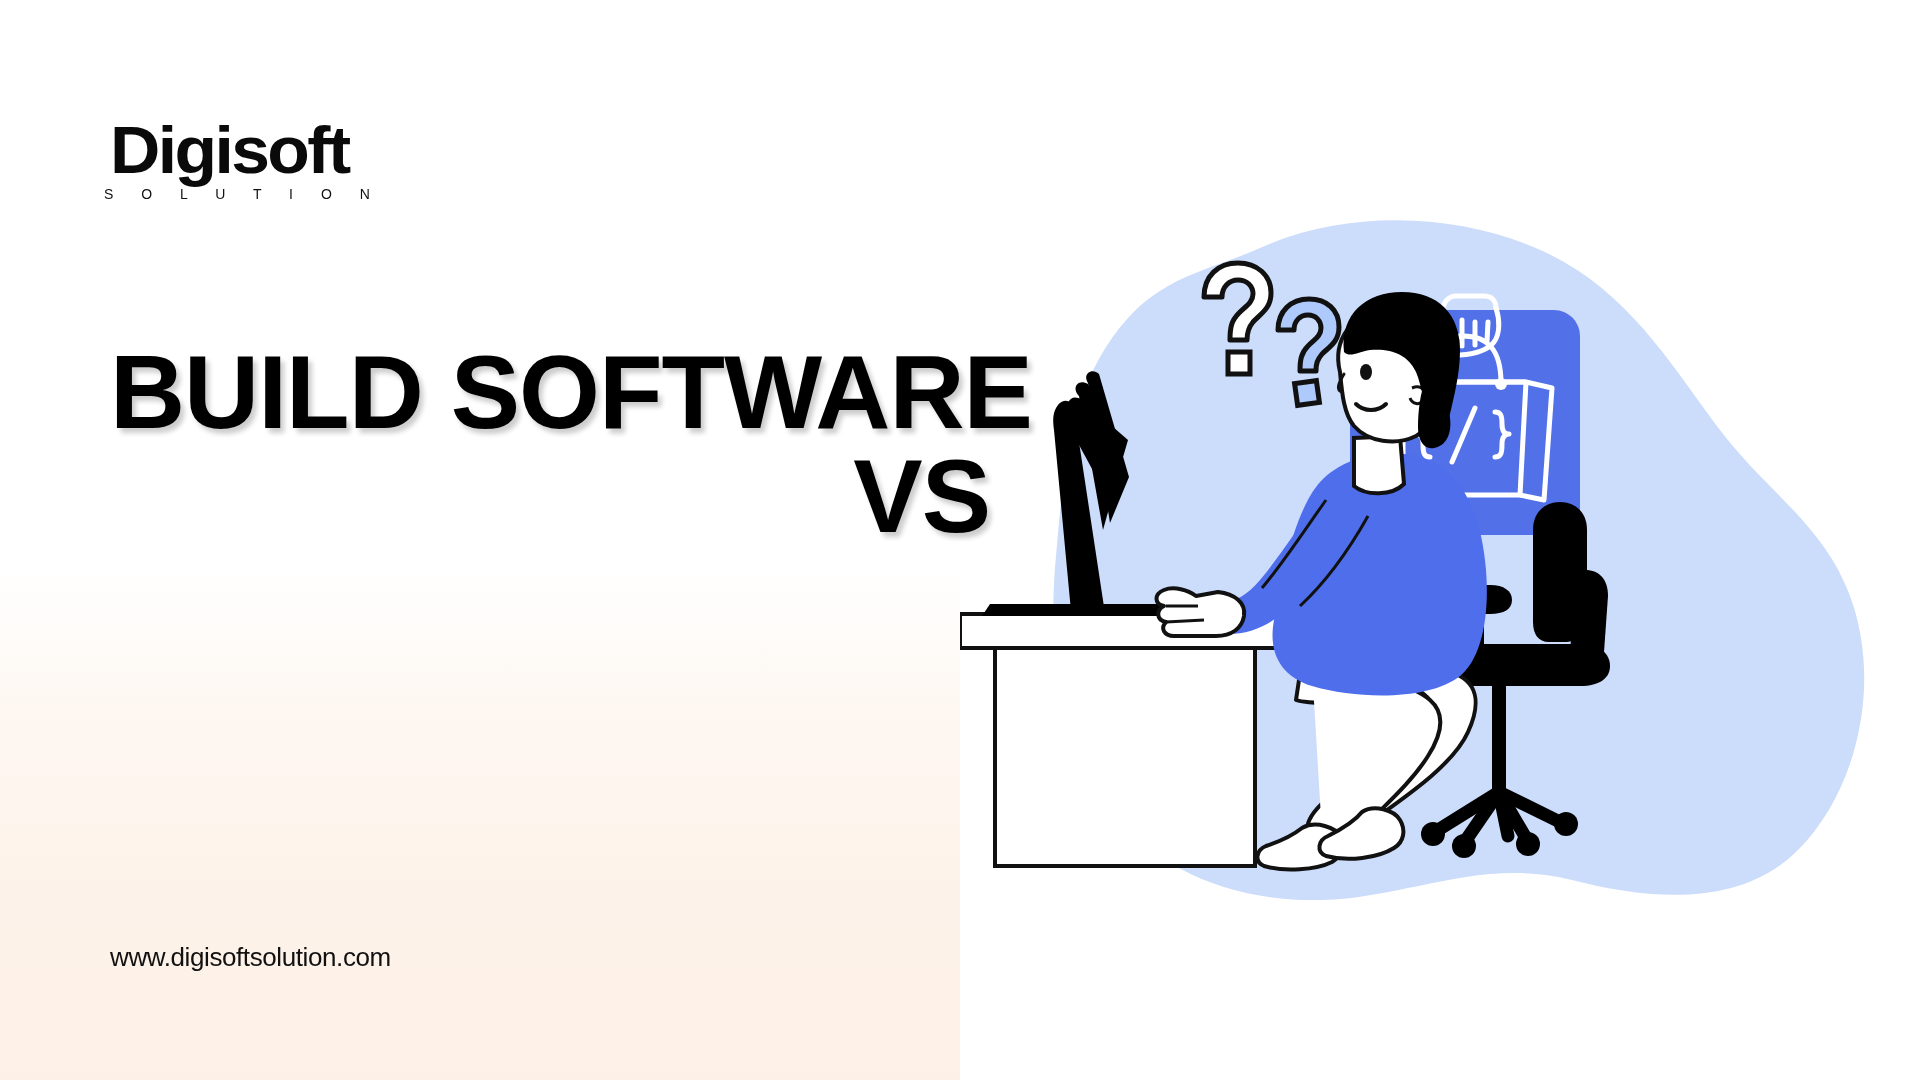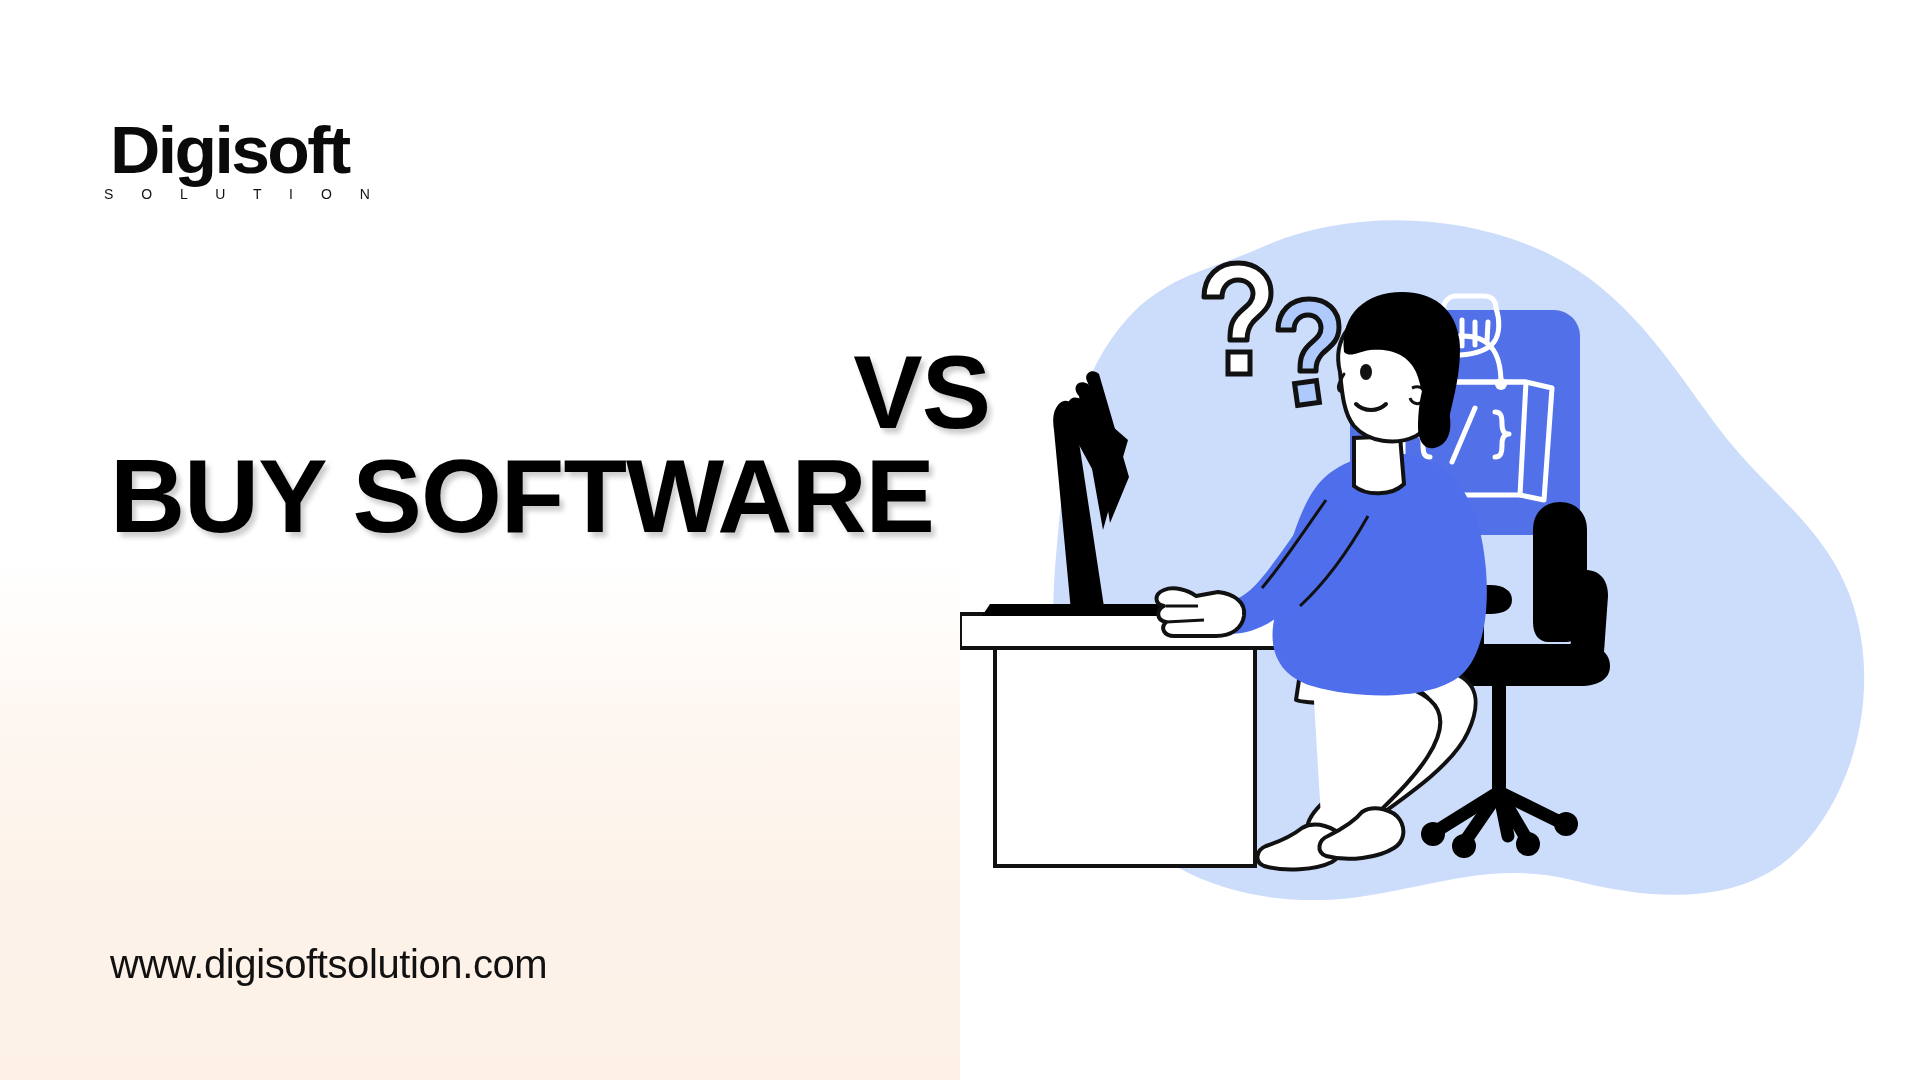--- a/index.html
+++ b/index.html
@@ -69,21 +69,21 @@
   }
   .hl-line.l1{ text-align:left; }
   .hl-line.l2{ text-align:right; width:880px; }
   .hl-line.l3{ text-align:left; }
 
   
   .site-url{
     position:absolute;
     left:110px; top:942px;
     font-family:"Liberation Sans", sans-serif;
-    font-size:40px;
+    font-size:26px;
     font-weight:400;
     color:#111;
     letter-spacing:-0.4px;
   }
 
   
   .illo{
     position:absolute;
     right:0; top:0;
     width:960px; height:1080px;
@@ -94,22 +94,22 @@
 <body>
 
 <div class="cream-panel"></div>
 
 <div class="logo">
   <div class="logo-word">Digisoft</div>
   <div class="logo-sub">S O L U T I O N</div>
 </div>
 
 <div class="headline">
+  <div class="hl-line l1">BUILD SOFTWARE</div>
   <div class="hl-line l2">VS</div>
-  <div class="hl-line l3">BUY SOFTWARE</div>
 </div>
 
 <div class="site-url">www.digisoftsolution.com</div>
 
 <div class="illo">
 <svg viewBox="0 0 960 1080" xmlns="http://www.w3.org/2000/svg">
 
   <path fill="#ccdcfb" d="M300,248
        C395,205 520,214 604,262
        C676,303 716,372 760,430

